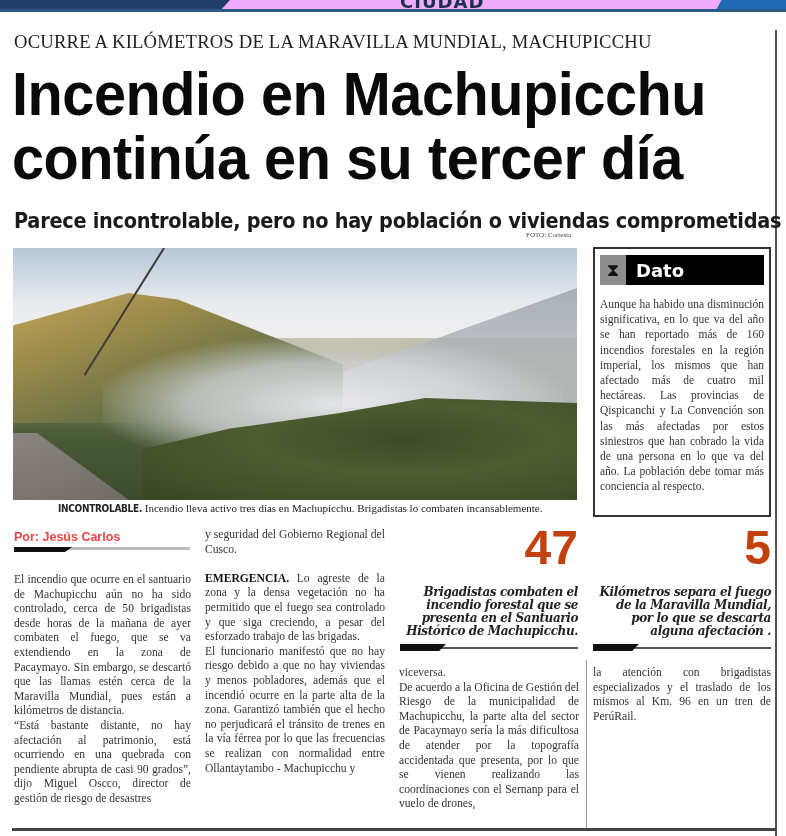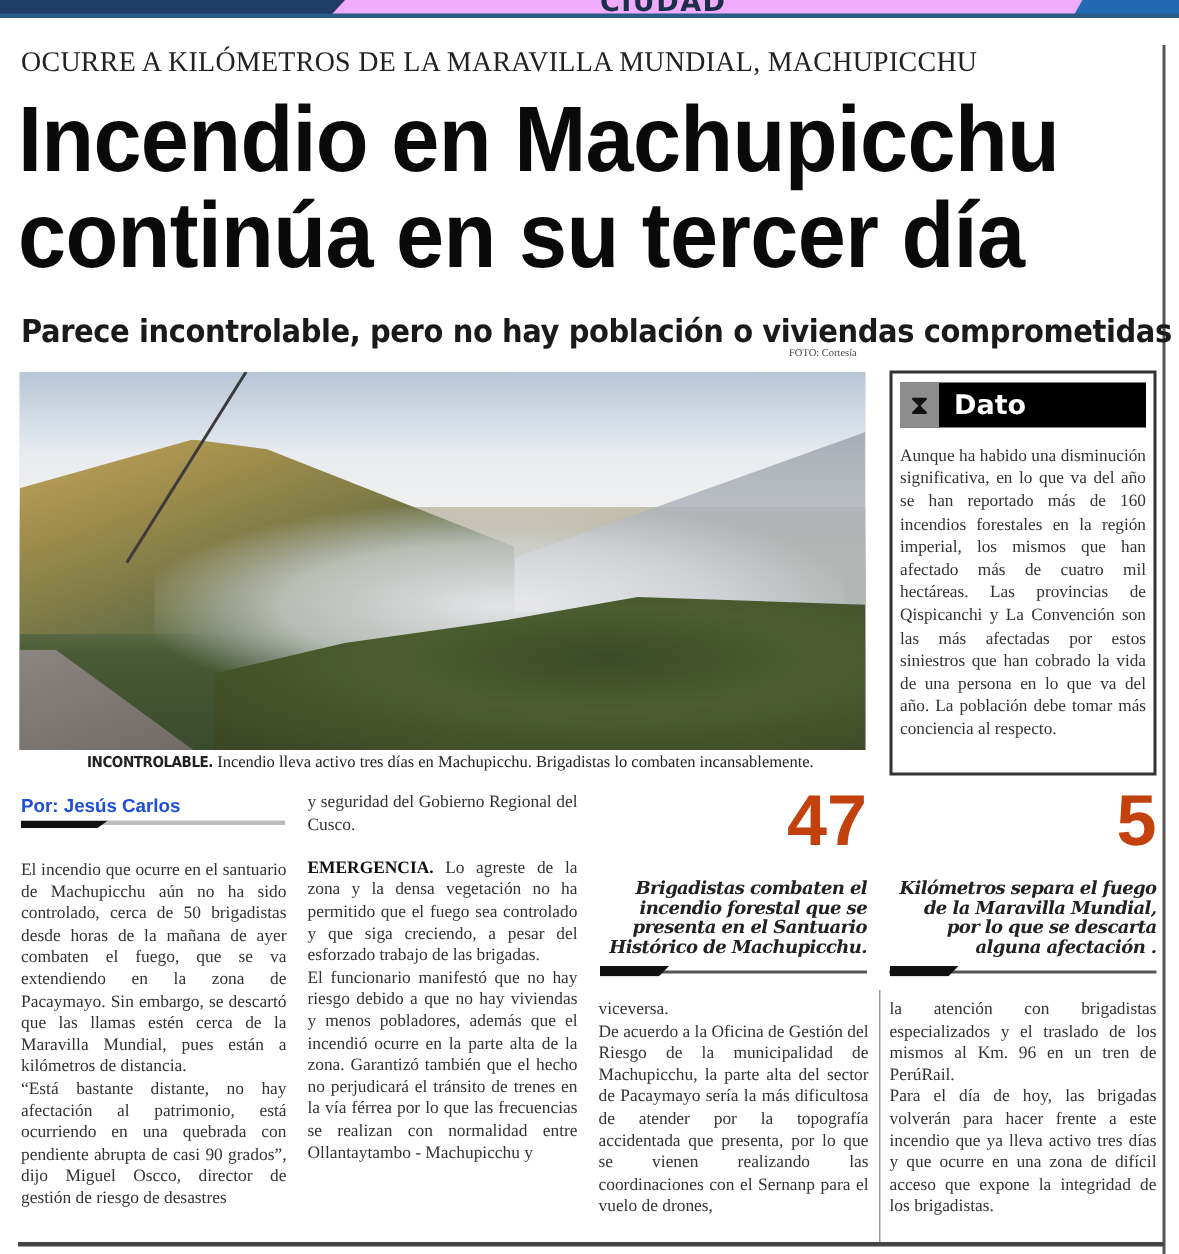--- a/index.html
+++ b/index.html
@@ -34,21 +34,21 @@
   .caption { position: absolute; left: 14px; top: 502px; font: 11px "Liberation Serif", serif; color: #222; white-space: nowrap; }
   .caption b { font: bold 10px "DejaVu Sans Condensed", "DejaVu Sans", sans-serif; letter-spacing: -0.3px; padding-left: 44px; }
 
   .dato-box { position: absolute; left: 593px; top: 247px; width: 178px; height: 270px; border: 2px solid #333; padding: 6px 5px; }
   .dato-header { height: 30px; background: #000; display: flex; align-items: center; }
   .dato-icon { width: 26px; height: 30px; background: #8d8d8d; display: flex; align-items: center; justify-content: center; color: #111; font-size: 18px; }
   .dato-title { color: #fff; font: bold 18px "DejaVu Sans", sans-serif; margin-left: 10px; }
   .dato-text { margin-top: 12px; font: 11.5px "Liberation Serif", serif; line-height: 15.2px; color: #333; text-align: justify; }
 
   .byline { position: absolute; left: 14px; top: 530px; width: 176px; }
-  .byline-name { font: bold 12.5px "Liberation Sans", sans-serif; color: #1d4ed8; }
+  .byline-name { font: bold 12.5px "Liberation Sans", sans-serif; color: #ef4444; }
   .byline-bar { margin-top: 3px; height: 3px; background: #bbb; position: relative; }
   .byline-bar::before { content: ""; position: absolute; left: 0; top: 0; width: 58px; height: 5px; background: #111; clip-path: polygon(0 0, 100% 0, 88% 100%, 0 100%); }
 
   .col { position: absolute; font: 11.6px "Liberation Serif", serif; line-height: 14.6px; color: #333; text-align: justify; }
   .col p { margin: 0; }
   .col .gap { height: 14.6px; }
   .col b { color: #111; }
   .col1 { left: 14px; top: 573px; width: 177px; }
   .col2 { left: 205px; top: 528px; width: 180px; }
   .col3 { left: 399px; top: 666px; width: 180px; }
@@ -135,17 +135,16 @@
 <div class="statdesc stat2-desc">Kilómetros separa el fuego de la Maravilla Mundial, por lo que se descarta alguna afectación .</div>
 <div class="statbar stat2-bar"></div>
 
 <div class="col col3">
   <p>viceversa.</p>
   <p>De acuerdo a la Oficina de Gestión del Riesgo de la municipalidad de Machupicchu, la parte alta del sector de Pacaymayo sería la más dificultosa de atender por la topografía accidentada que presenta, por lo que se vienen realizando las coordinaciones con el Sernanp para el vuelo de drones,</p>
 </div>
 
 <div class="col col4">
   <p>la atención con brigadistas especializados y el traslado de los mismos al Km. 96 en un tren de PerúRail.</p>
-  <p>Para el día de hoy, las brigadas volverán para hacer frente a este incendio que ya lleva activo tres días y que ocurre en una zona de difícil acceso que expone la integridad de los brigadistas.</p>
 </div>
 
 <div class="vsep" style="left:586px; top:660px; height:168px;"></div>
 <div class="bottom-rule"></div>
 
 </body></html>

